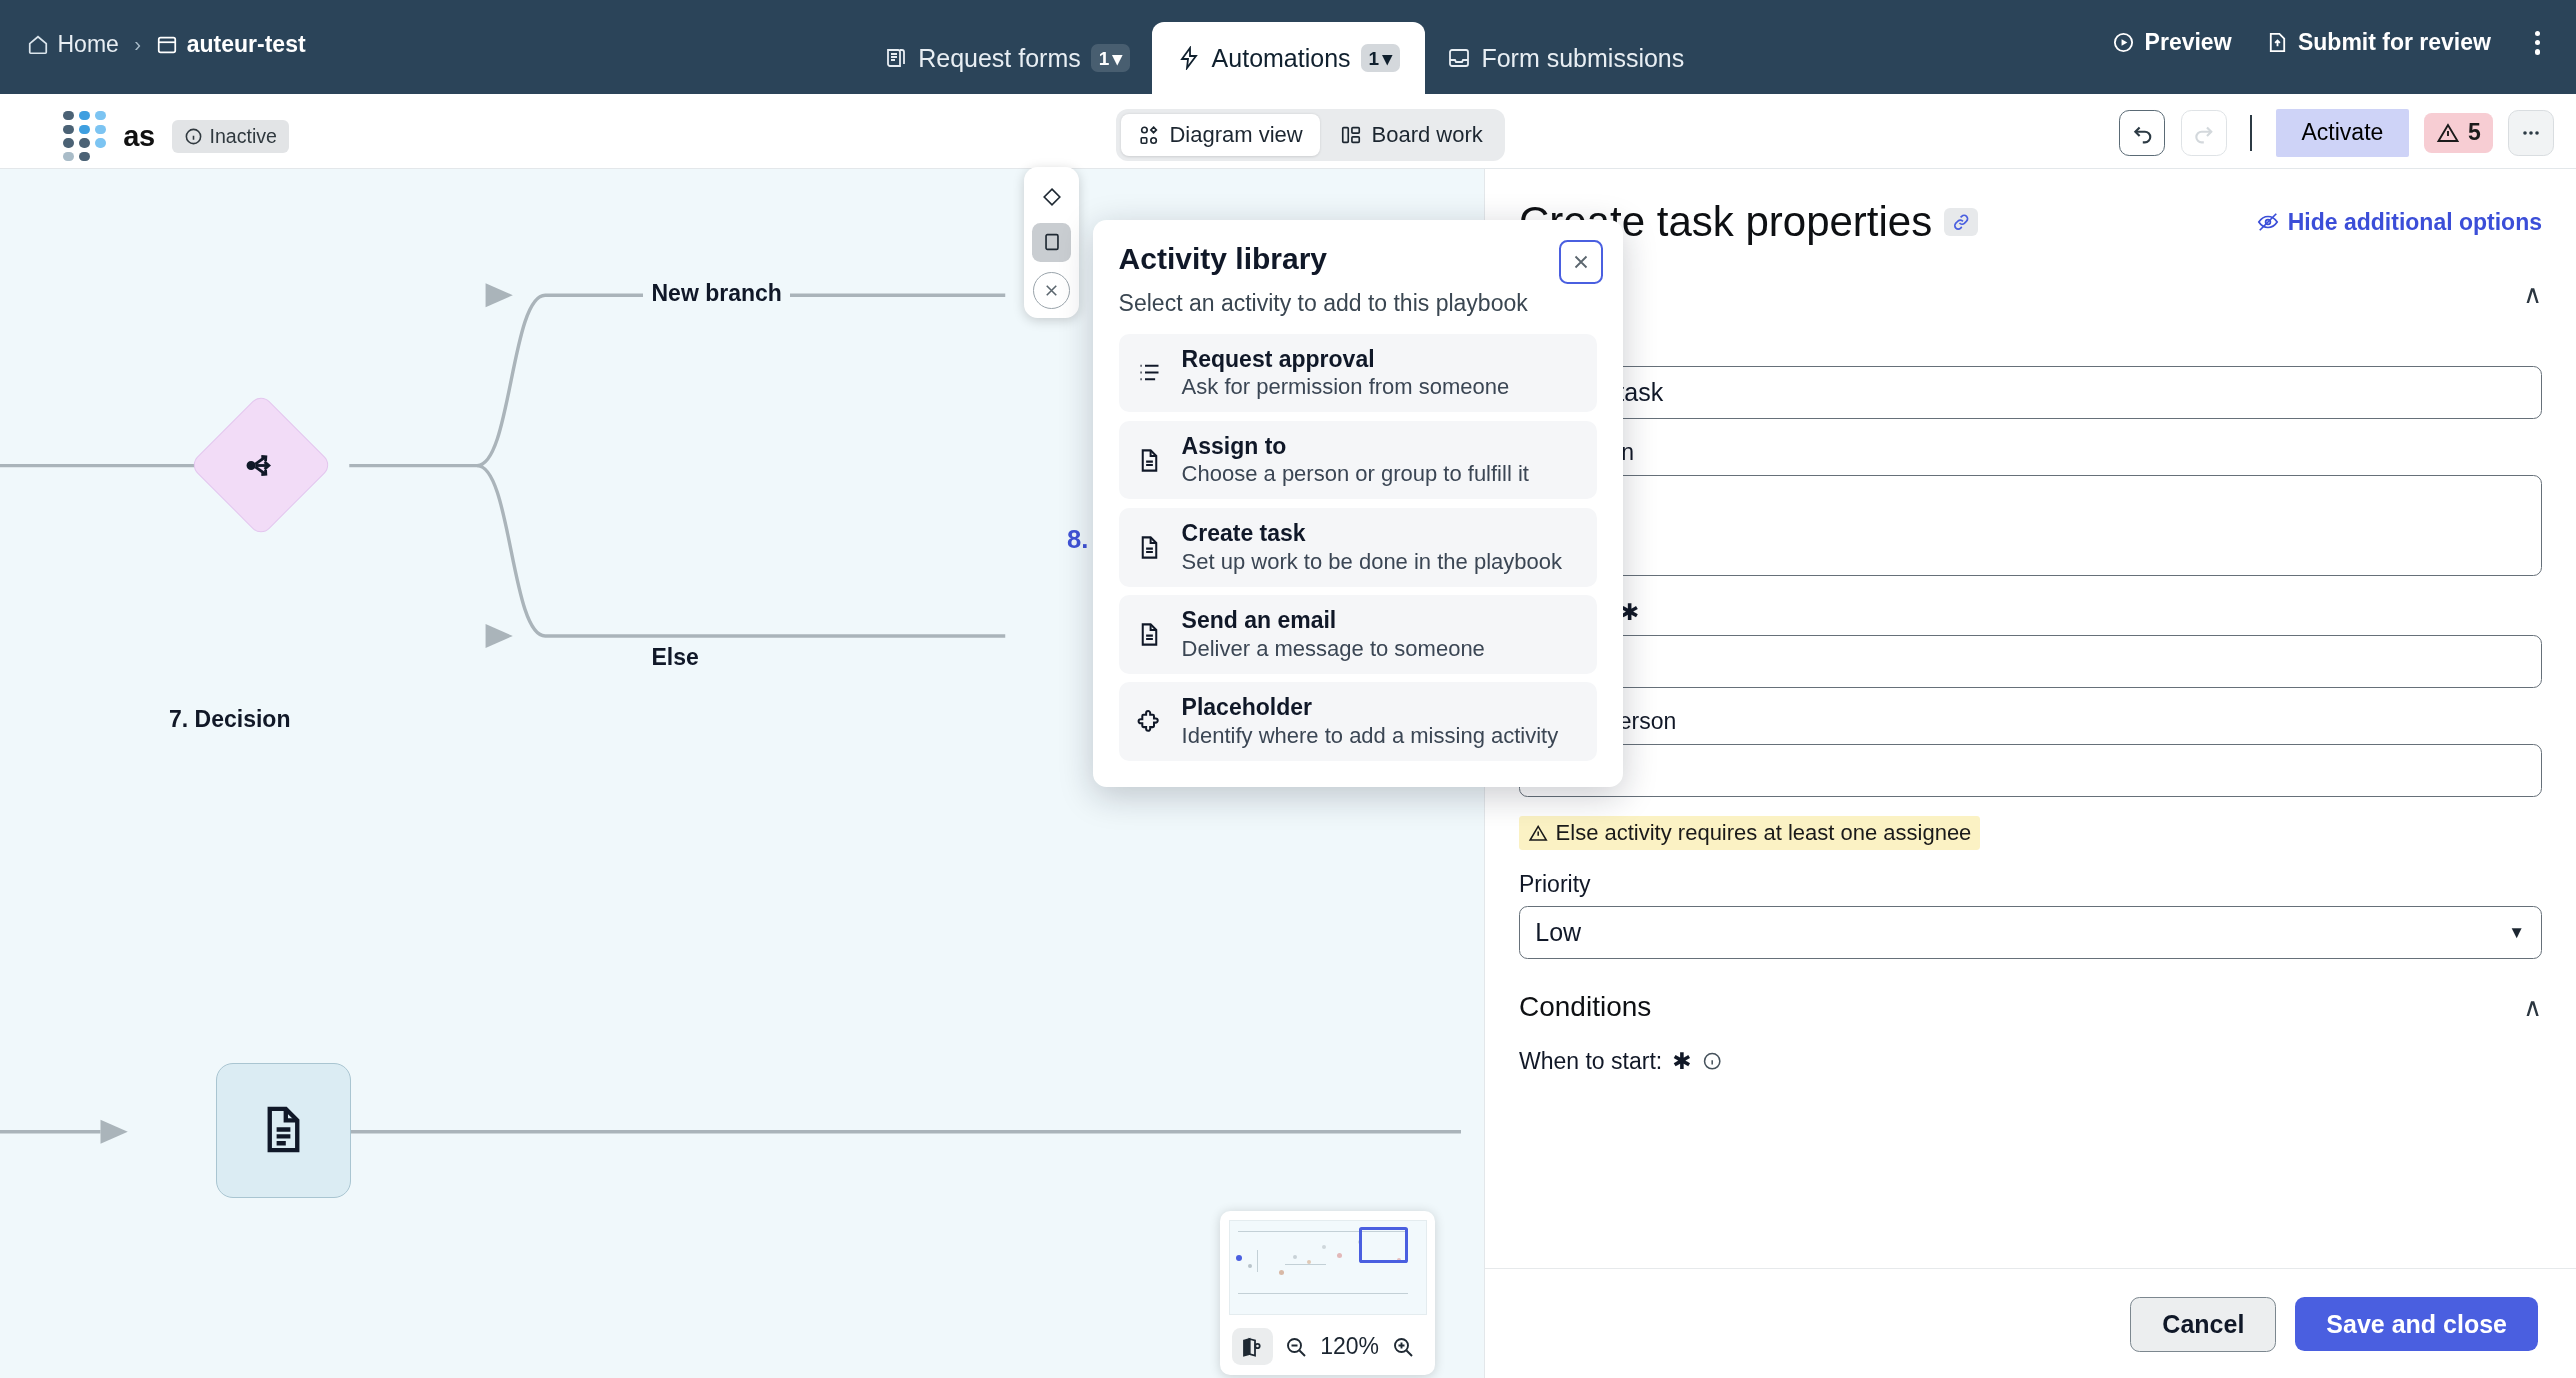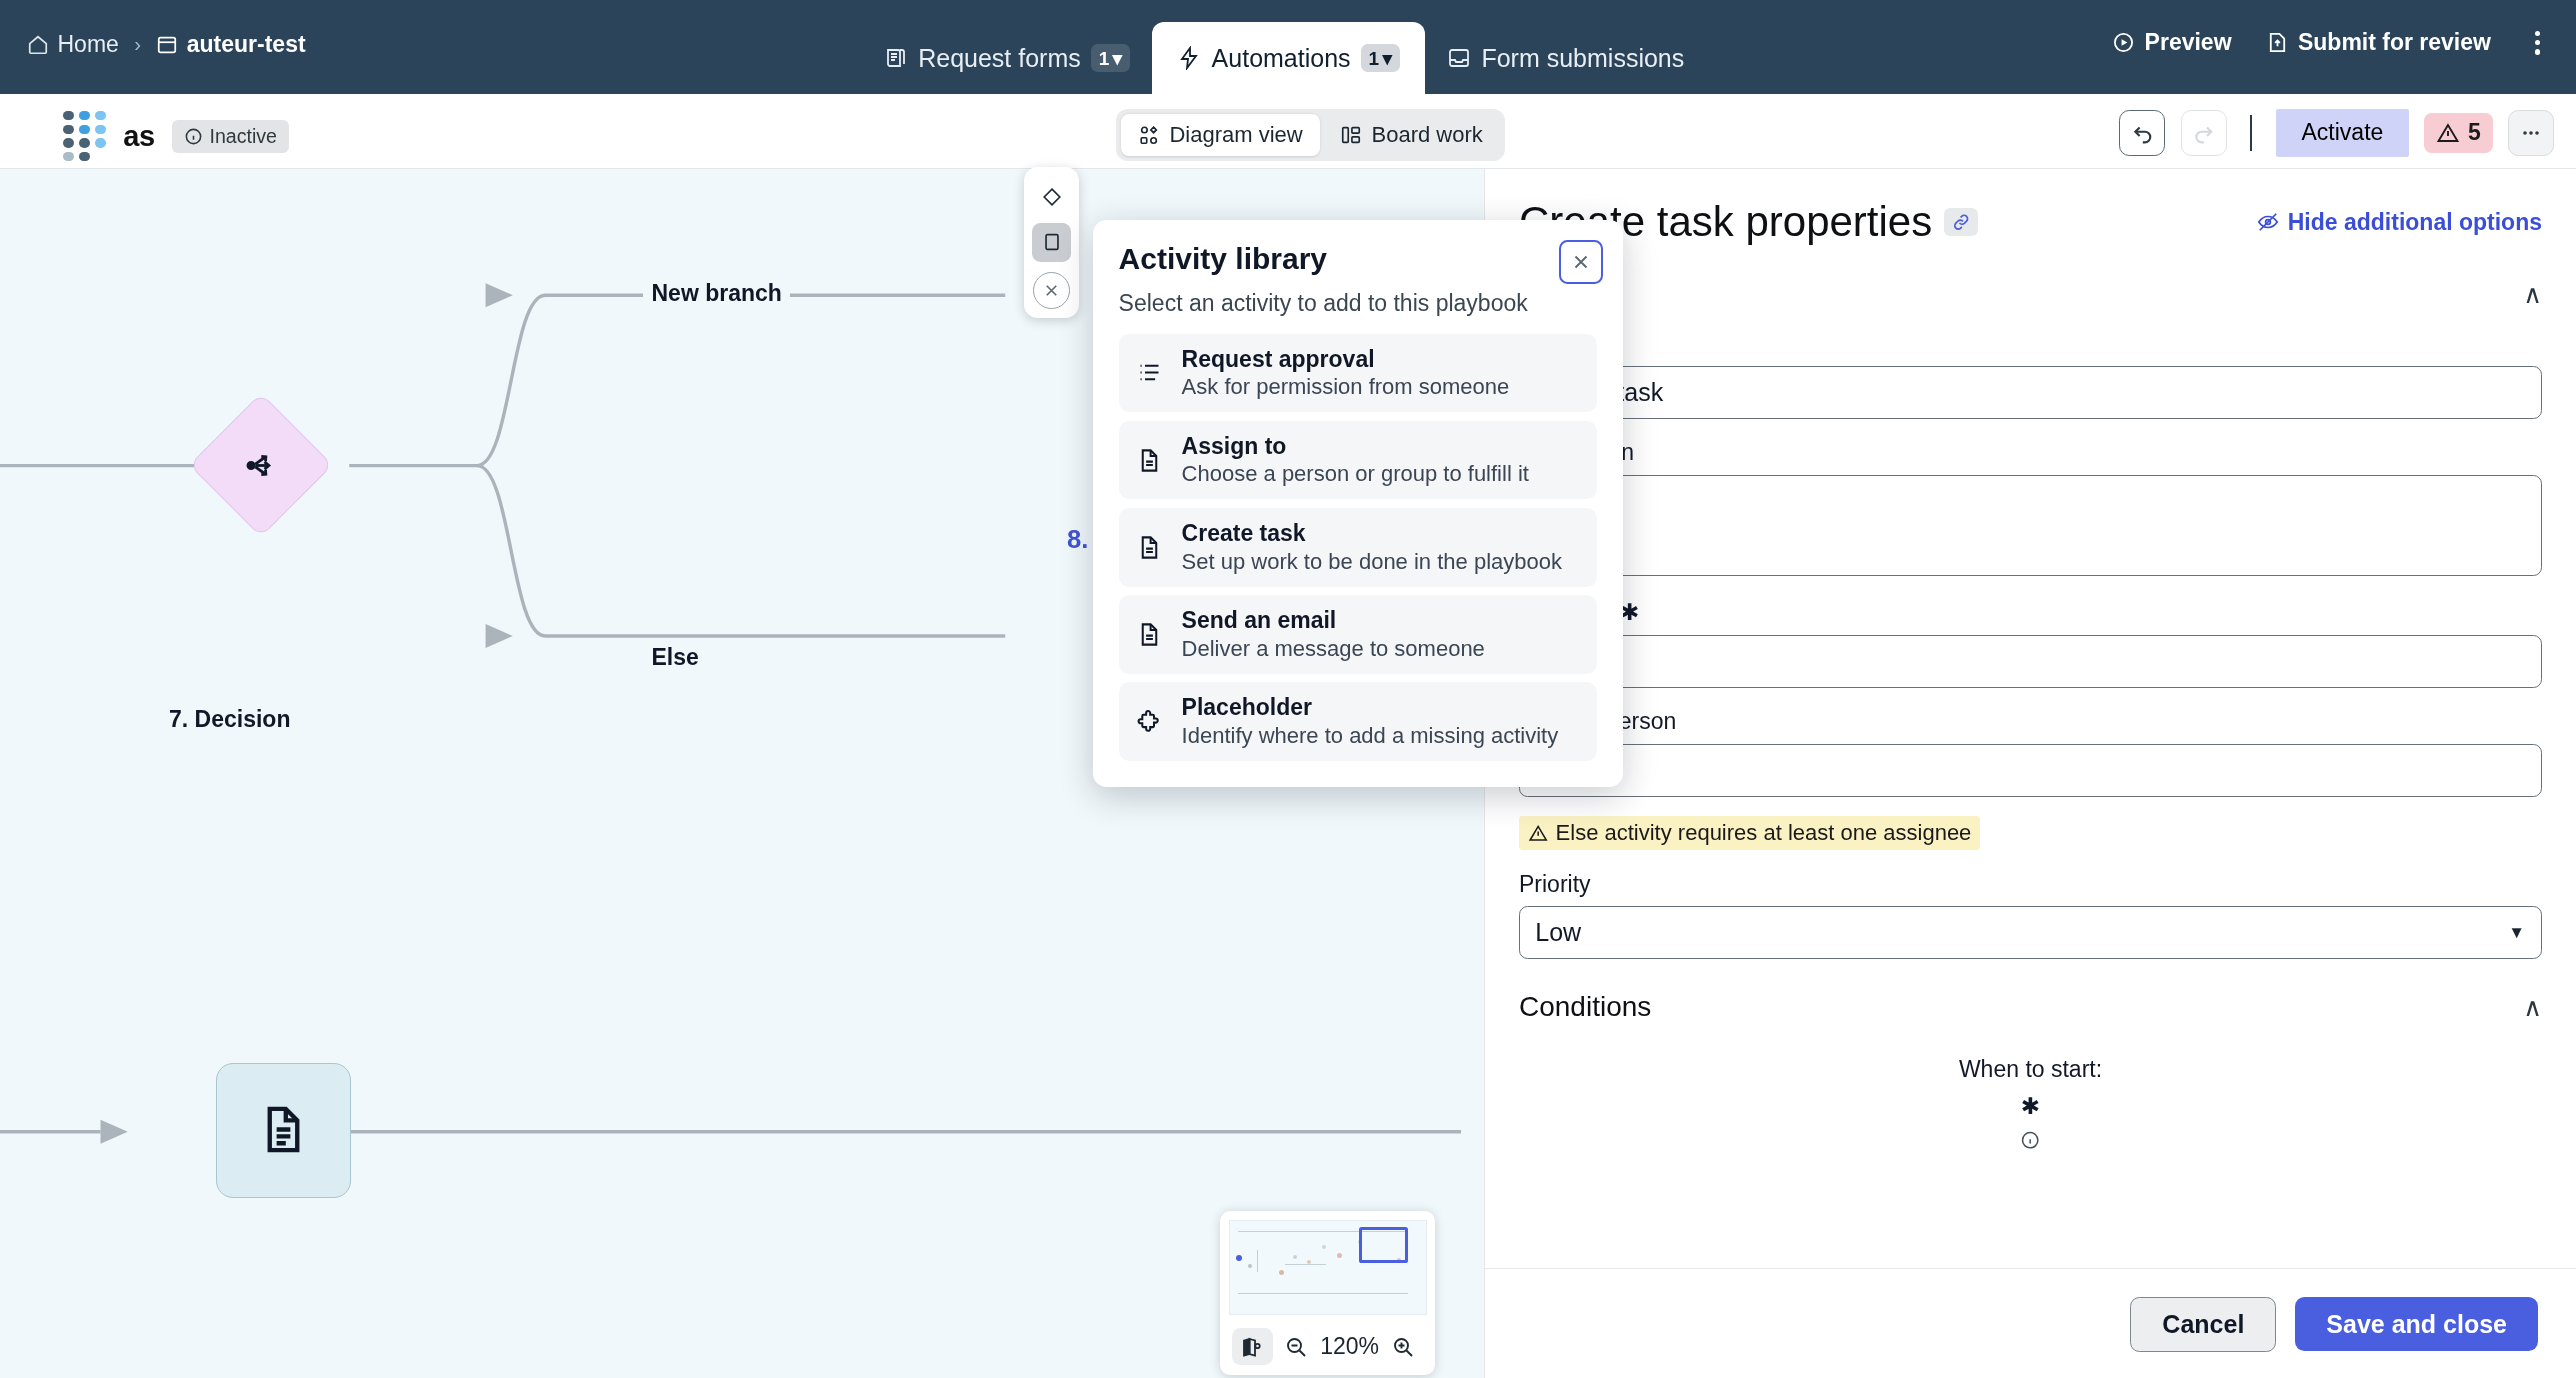--- a/index.html
+++ b/index.html
@@ -248,21 +248,21 @@
     content: "▼"; position: absolute; right: 17px; top: 50%;
     transform: translateY(-50%); font-size: 17px; color: #1b2530; pointer-events: none;
   }
   .warn-inline {
     display: inline-flex; align-items: center; gap: 7.7px;
     background: #fbf2c4; color: #1a1a1a; font-size: 22px;
     padding: 4.3px 8.5px; border-radius: 3.4px; margin-top: 19px;
   }
   .whenrow {
     display: flex; align-items: center; gap: 10.2px;
-    font-size: 23px; color: #111827; margin-top: 33px; flex-direction: column;
+    font-size: 23px; color: #111827; margin-top: 25px;
   }
   .rp-footer {
     position: absolute; bottom: 0; left: 0; width: 1092px; height: 111px;
     background: linear-gradient(to bottom, rgba(255,255,255,0) 0%, #ffffff 28%);
     display: flex; align-items: center; justify-content: flex-end;
     gap: 19px; padding-right: 39px;
     border-top: 0.9px solid #e6e9eb;
   }
   .btn-cancel {
     background: #eceeef; border: 1.3px solid #7c878f; border-radius: 9.4px;

